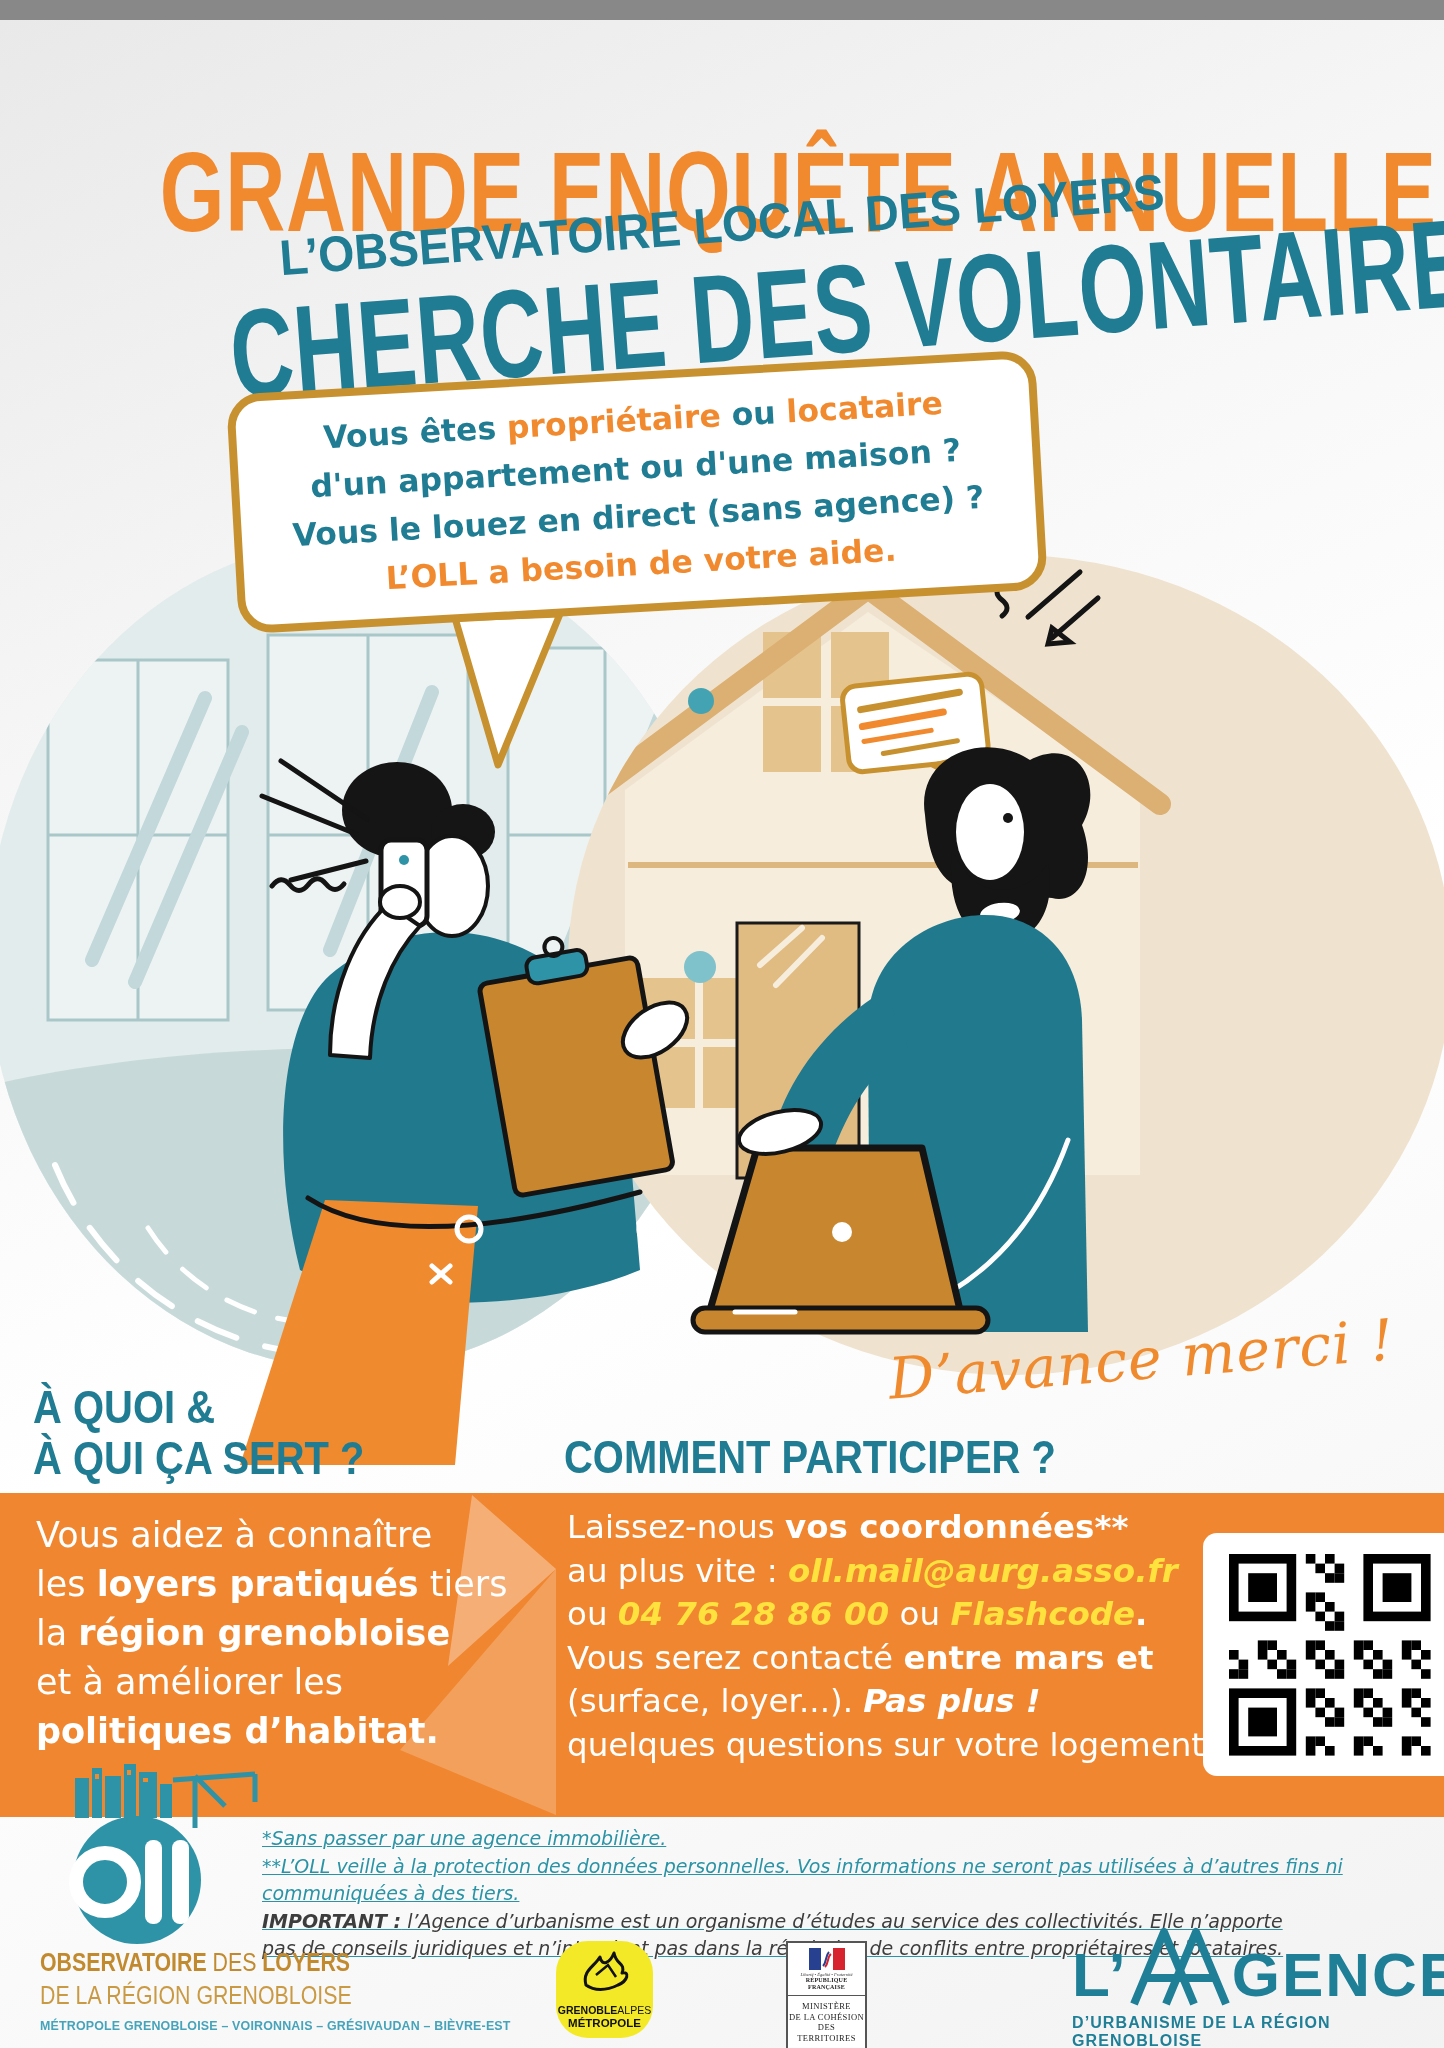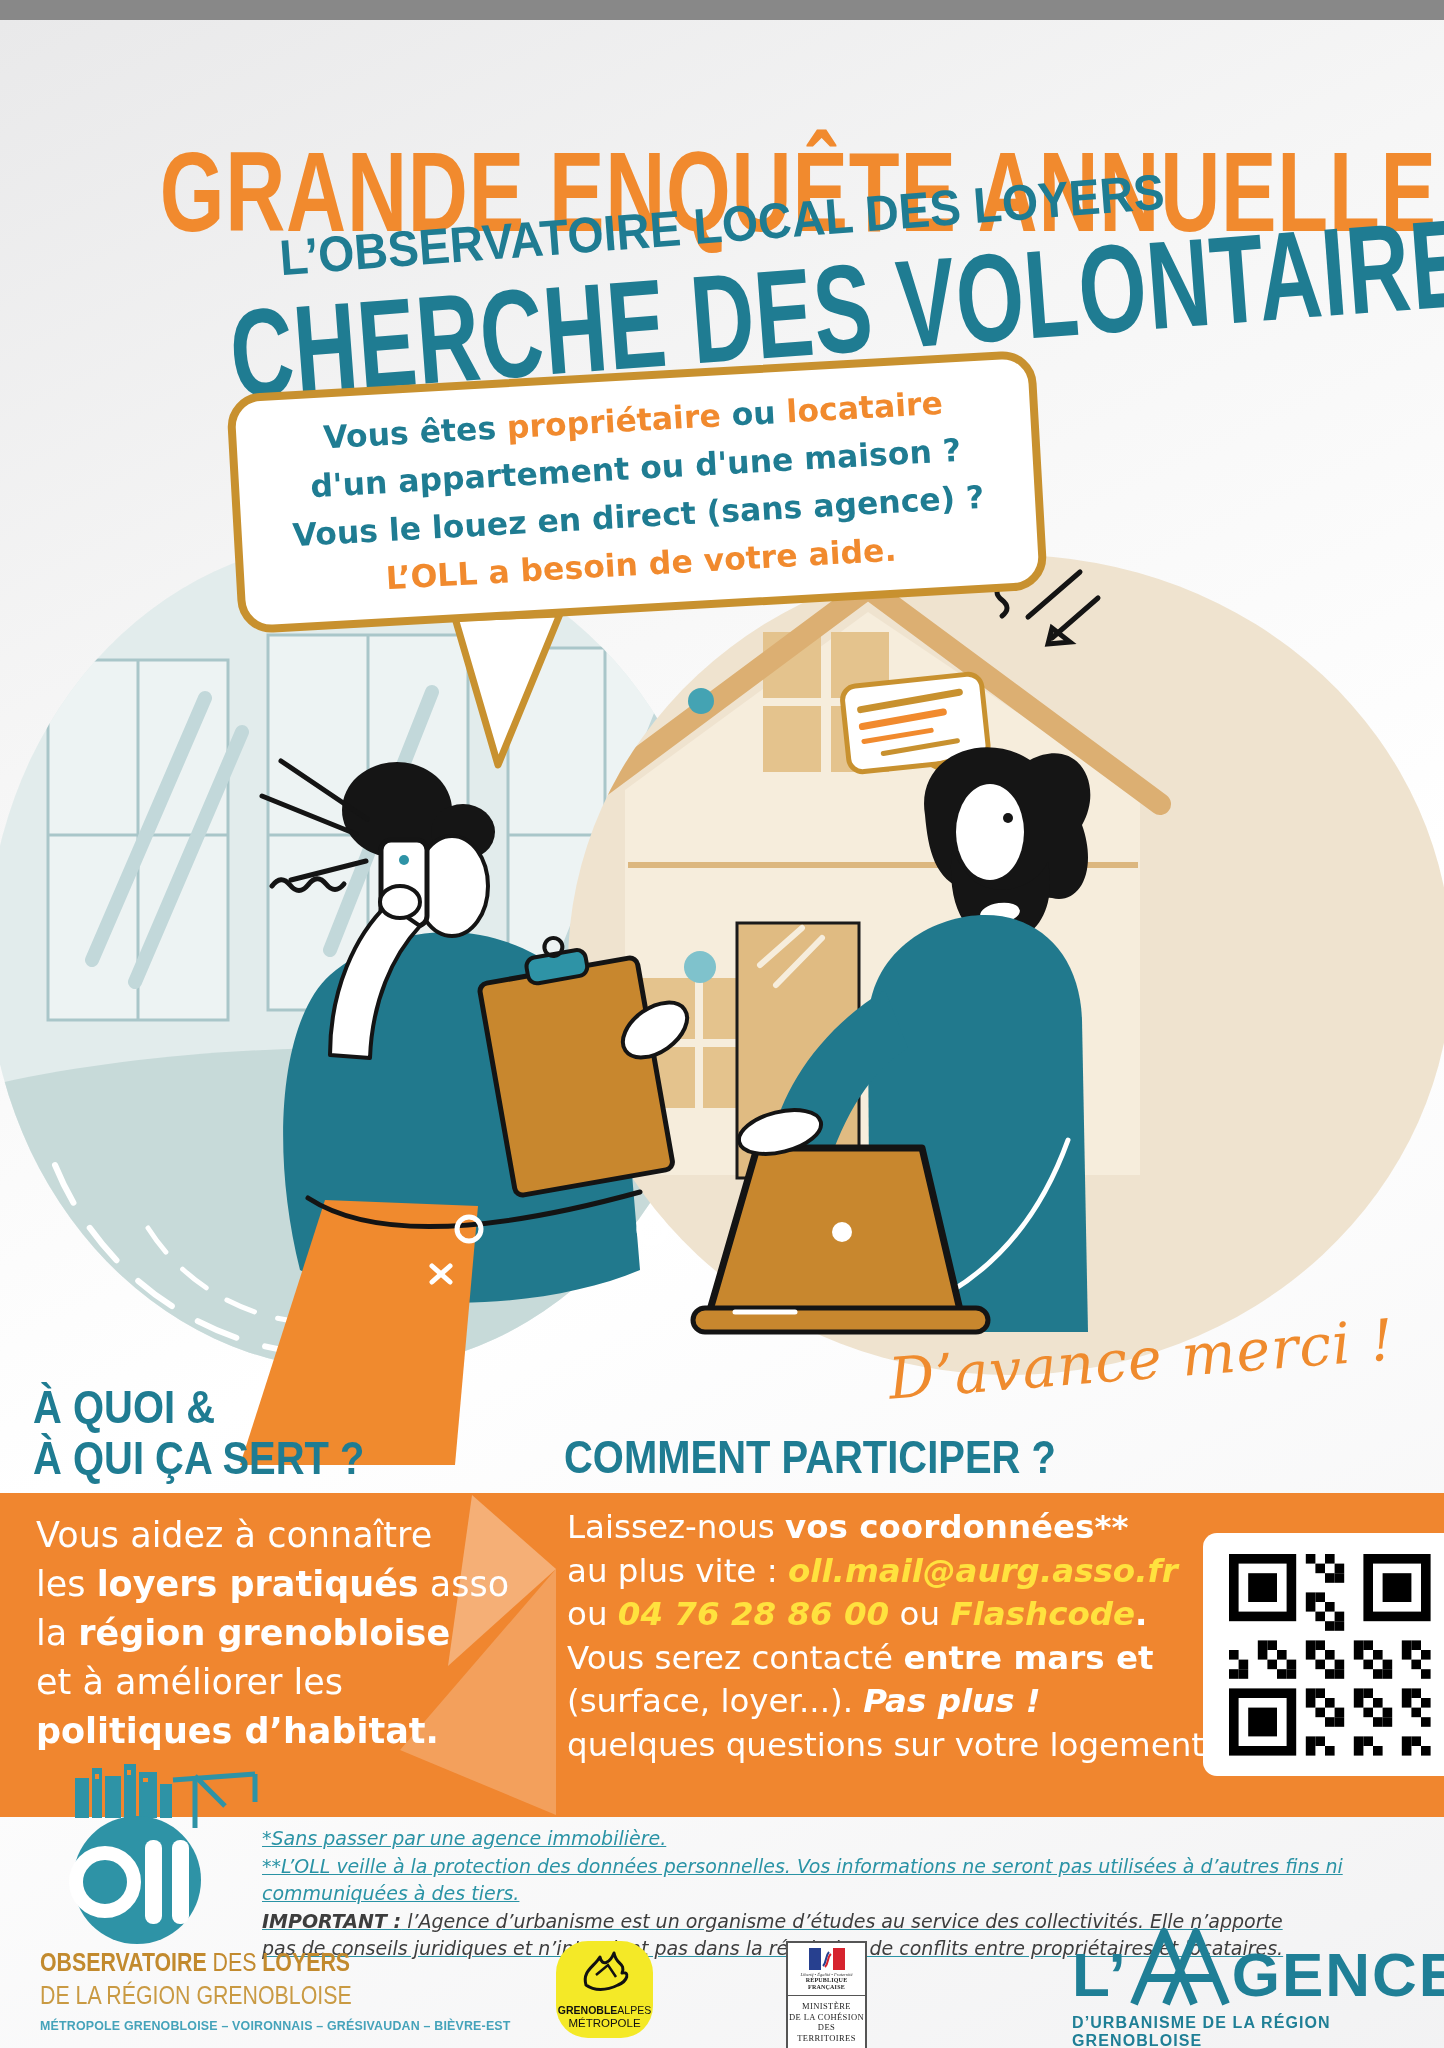--- a/index.html
+++ b/index.html
@@ -61,21 +61,21 @@
   .oll-l1 .cond{transform:scaleX(.82); transform-origin:0 50%;}
   .oll-l1 b{font-weight:800;}
   .oll-l2{left:40px; top:1960px; font-size:26px; color:#c99a43; z-index:4;}
   .oll-l2 .cond{transform:scaleX(.82); transform-origin:0 50%;}
   .oll-l3{left:40px; top:1998px; font-size:13.5px; font-weight:bold; color:#45a3ba; letter-spacing:.2px; z-index:4;}
   .oll-l3 .cond{transform:scaleX(.92); transform-origin:0 50%;}
 
   .metro{left:556px; top:1921px; width:97px; height:97px; background:#f4e927; z-index:4; text-align:center;border-radius:32px;}
   .metro .mtxt1{position:absolute; left:0; right:0; top:63px; font-size:10.5px; color:#111;}
   .metro .mtxt1 b{font-weight:800;}
-  .metro .mtxt2{position:absolute; left:0; right:0; top:76px; font-size:11.5px; font-weight:400; color:#111;}
+  .metro .mtxt2{position:absolute; left:0; right:0; top:76px; font-size:11.5px; font-weight:700; color:#111;}
 
   .ministry{left:786px; top:1921px; width:81px; height:126px; background:#fff; border:2px solid #555;
             box-sizing:border-box; z-index:4; text-align:center; font-family:"Liberation Serif", serif;}
   .ministry .flag{position:relative; width:36px; height:22px; margin:5px auto 2px auto; display:flex;}
   .ministry .flag div{flex:1;}
   .motto{font-size:4.5px; color:#333; font-style:italic; line-height:5px;}
   .republic{font-size:6px; color:#222; font-weight:bold; letter-spacing:.2px; line-height:7px;}
   .mindiv{width:100%; height:0; border-top:1.5px solid #555; margin-top:4px;}
   .minname{margin-top:5px; font-size:8.5px; line-height:10.5px; color:#222; letter-spacing:.4px;}
 
@@ -256,21 +256,21 @@
   </div>
   <div class="abs rhead"><span class="cond">COMMENT PARTICIPER ?</span></div>
 
   <div class="abs band">
     <svg class="chev" width="1444" height="324" viewBox="0 0 1444 324">
       <polygon points="472,2 556,76 448,173" fill="#ffffff" opacity="0.34"></polygon>
       <polygon points="556,76 400,257 556,322" fill="#ffffff" opacity="0.22"></polygon>
     </svg>
     <div class="colL">
       <div>Vous aidez à connaître</div>
-      <div><span>les </span><b>loyers pratiqués</b><span> asso</span></div>
+      <div><span>les </span><b>loyers pratiqués</b><span> tiers</span></div>
       <div><span>la </span><b>région grenobloise</b></div>
       <div>et à améliorer les</div>
       <div><b>politiques d’habitat.</b></div>
     </div>
     <div class="colR">
       <div><span>Laissez-nous </span><b>vos coordonnées**</b></div>
       <div><span>au plus vite : </span><span class="yl">oll.mail@aurg.asso.fr</span></div>
       <div><span>ou </span><span class="yl">04 76 28 86 00</span><span> ou </span><span class="yl">Flashcode</span><b>.</b></div>
       <div><span>Vous serez contacté </span><b>entre mars et</b></div>
       <div><span>(surface, loyer...). </span><b style="font-style:italic">Pas plus !</b></div>

